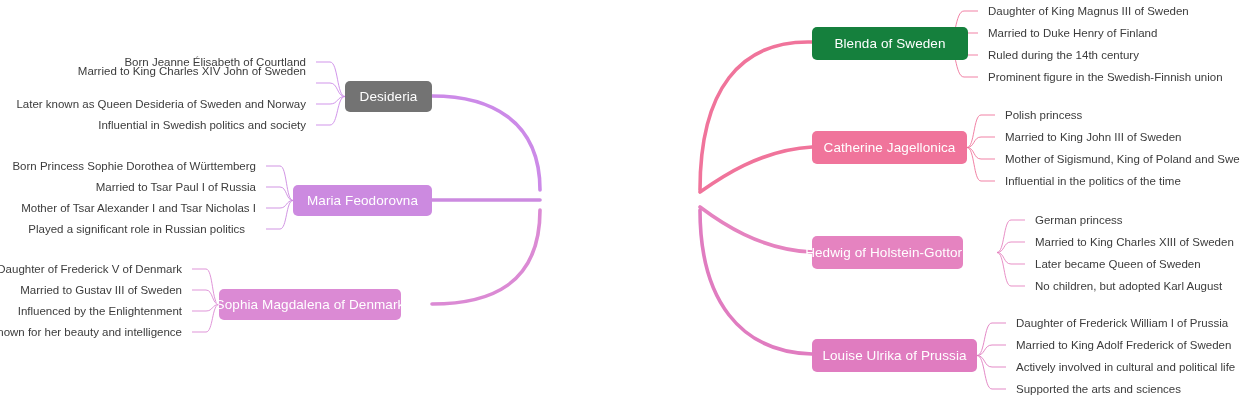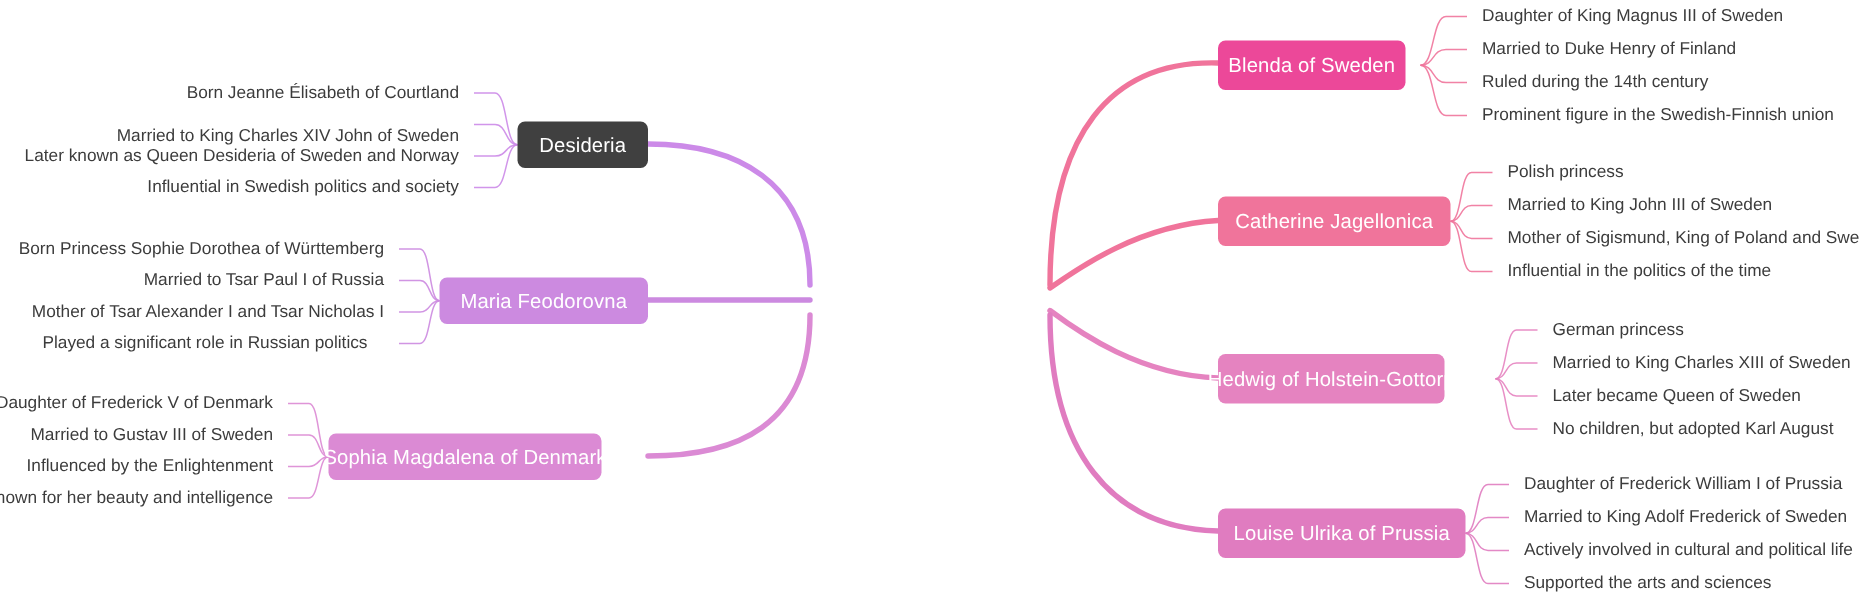--- a/index.html
+++ b/index.html
@@ -98,33 +98,33 @@
       <path d="M 293 200.5 C 285.85 200.5, 287.15 229, 280 229 L 266 229" fill="none" stroke="#cc8ae0" stroke-width="1" opacity="0.9"></path>
       <path d="M 540 210 C 540 285 490 304 432 304" fill="none" stroke="#db8ad4" stroke-width="3.6" stroke-linecap="round"></path>
       <path d="M 219 304.5 C 211.85 304.5, 213.15 269, 206 269 L 192 269" fill="none" stroke="#db8ad4" stroke-width="1" opacity="0.9"></path>
       <path d="M 219 304.5 C 211.85 304.5, 213.15 290, 206 290 L 192 290" fill="none" stroke="#db8ad4" stroke-width="1" opacity="0.9"></path>
       <path d="M 219 304.5 C 211.85 304.5, 213.15 311, 206 311 L 192 311" fill="none" stroke="#db8ad4" stroke-width="1" opacity="0.9"></path>
       <path d="M 219 304.5 C 211.85 304.5, 213.15 332, 206 332 L 192 332" fill="none" stroke="#db8ad4" stroke-width="1" opacity="0.9"></path>
     </svg>
 
 
   <div id="branch-container">
-      <div class="branch-node" style="left: 812px; top: 27px; width: 125px; height: 33px; background: #ec4899;">
+      <div class="branch-node" style="left: 812px; top: 27px; width: 156px; height: 33px; background: #15803d;">
         <span class="branch-label">Blenda of Sweden</span>
       </div>
       <div class="branch-node" style="left: 812px; top: 131px; width: 155px; height: 33px; background: rgb(240, 116, 155);">
         <span class="branch-label">Catherine Jagellonica</span>
       </div>
       <div class="branch-node" style="left: 812px; top: 236px; width: 151px; height: 33px; background: rgb(229, 131, 192);">
         <span class="branch-label">Hedwig of Holstein-Gottorp</span>
       </div>
       <div class="branch-node" style="left: 812px; top: 339px; width: 165px; height: 33px; background: rgb(224, 124, 192);">
         <span class="branch-label">Louise Ulrika of Prussia</span>
       </div>
-      <div class="branch-node" style="left: 345px; top: 81px; width: 87px; height: 31px; background: #404040;">
+      <div class="branch-node" style="left: 345px; top: 81px; width: 87px; height: 31px; background: #737373;">
         <span class="branch-label">Desideria</span>
       </div>
       <div class="branch-node" style="left: 293px; top: 185px; width: 139px; height: 31px; background: rgb(204, 138, 224);">
         <span class="branch-label">Maria Feodorovna</span>
       </div>
       <div class="branch-node" style="left: 219px; top: 289px; width: 182px; height: 31px; background: rgb(219, 138, 212);">
         <span class="branch-label">Sophia Magdalena of Denmark</span>
       </div>
     </div>
   <div id="leaf-container">
@@ -138,21 +138,21 @@
       <div class="leaf right" style="left: 1005px; top: 174px;">Influential in the politics of the time</div>
       <div class="leaf right" style="left: 1035px; top: 213px;">German princess</div>
       <div class="leaf right" style="left: 1035px; top: 235px;">Married to King Charles XIII of Sweden</div>
       <div class="leaf right" style="left: 1035px; top: 257px;">Later became Queen of Sweden</div>
       <div class="leaf right" style="left: 1035px; top: 279px;">No children, but adopted Karl August</div>
       <div class="leaf right" style="left: 1016px; top: 316px;">Daughter of Frederick William I of Prussia</div>
       <div class="leaf right" style="left: 1016px; top: 338px;">Married to King Adolf Frederick of Sweden</div>
       <div class="leaf right" style="left: 1016px; top: 360px;">Actively involved in cultural and political life</div>
       <div class="leaf right" style="left: 1016px; top: 382px;">Supported the arts and sciences</div>
       <div class="leaf left" style="left: 306px; top: 55px;">Born Jeanne Élisabeth of Courtland</div>
-      <div class="leaf left" style="left: 306px; top: 84px; padding-left: 40px;">Married to King Charles XIV John of Sweden</div>
+      <div class="leaf left" style="left: 306px; top: 64px; padding-left: 40px;">Married to King Charles XIV John of Sweden</div>
       <div class="leaf left" style="left: 306px; top: 97px;">Later known as Queen Desideria of Sweden and Norway</div>
       <div class="leaf left" style="left: 306px; top: 118px;">Influential in Swedish politics and society</div>
       <div class="leaf left" style="left: 256px; top: 159px;">Born Princess Sophie Dorothea of Württemberg</div>
       <div class="leaf left" style="left: 256px; top: 180px;">Married to Tsar Paul I of Russia</div>
       <div class="leaf left" style="left: 256px; top: 201px;">Mother of Tsar Alexander I and Tsar Nicholas I</div>
       <div class="leaf left" style="left: 245px; top: 222px;">Played a significant role in Russian politics</div>
       <div class="leaf left" style="left: 182px; top: 262px;">Daughter of Frederick V of Denmark</div>
       <div class="leaf left" style="left: 182px; top: 283px;">Married to Gustav III of Sweden</div>
       <div class="leaf left" style="left: 182px; top: 304px;">Influenced by the Enlightenment</div>
       <div class="leaf left" style="left: 182px; top: 325px;">Known for her beauty and intelligence</div>

